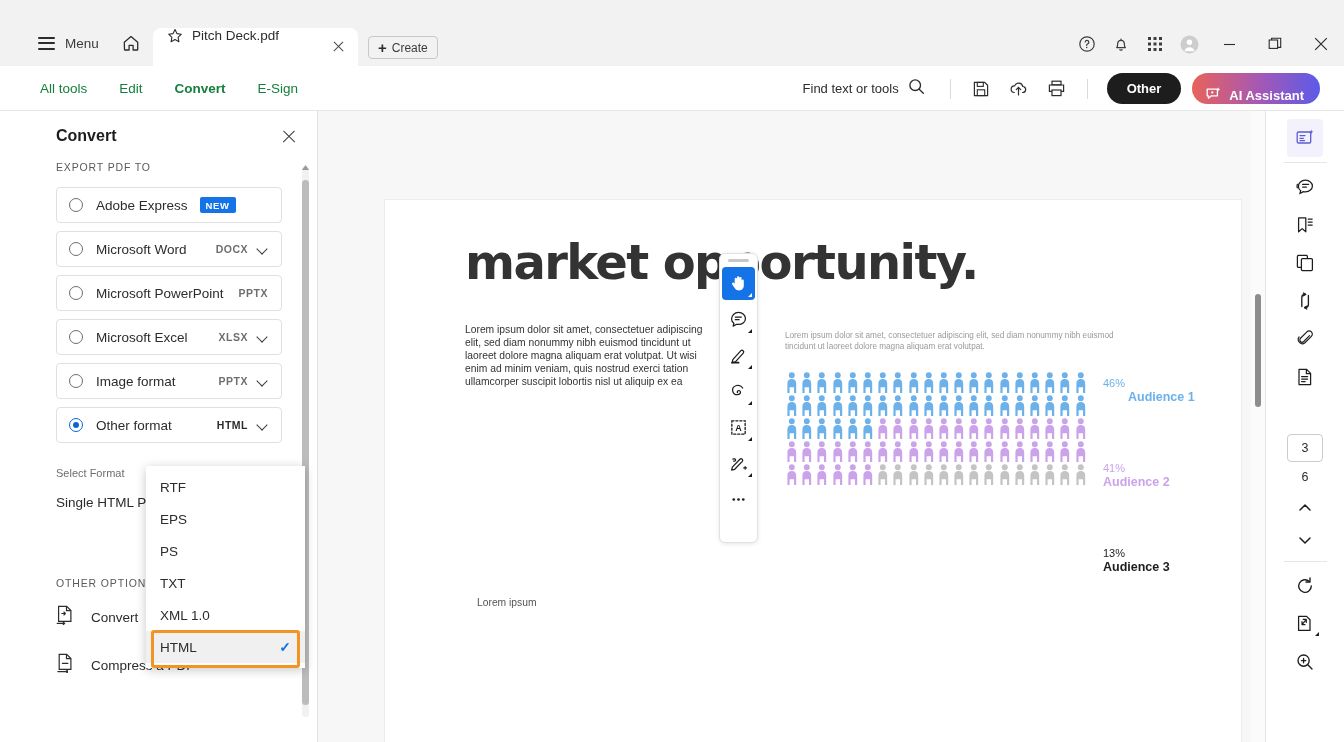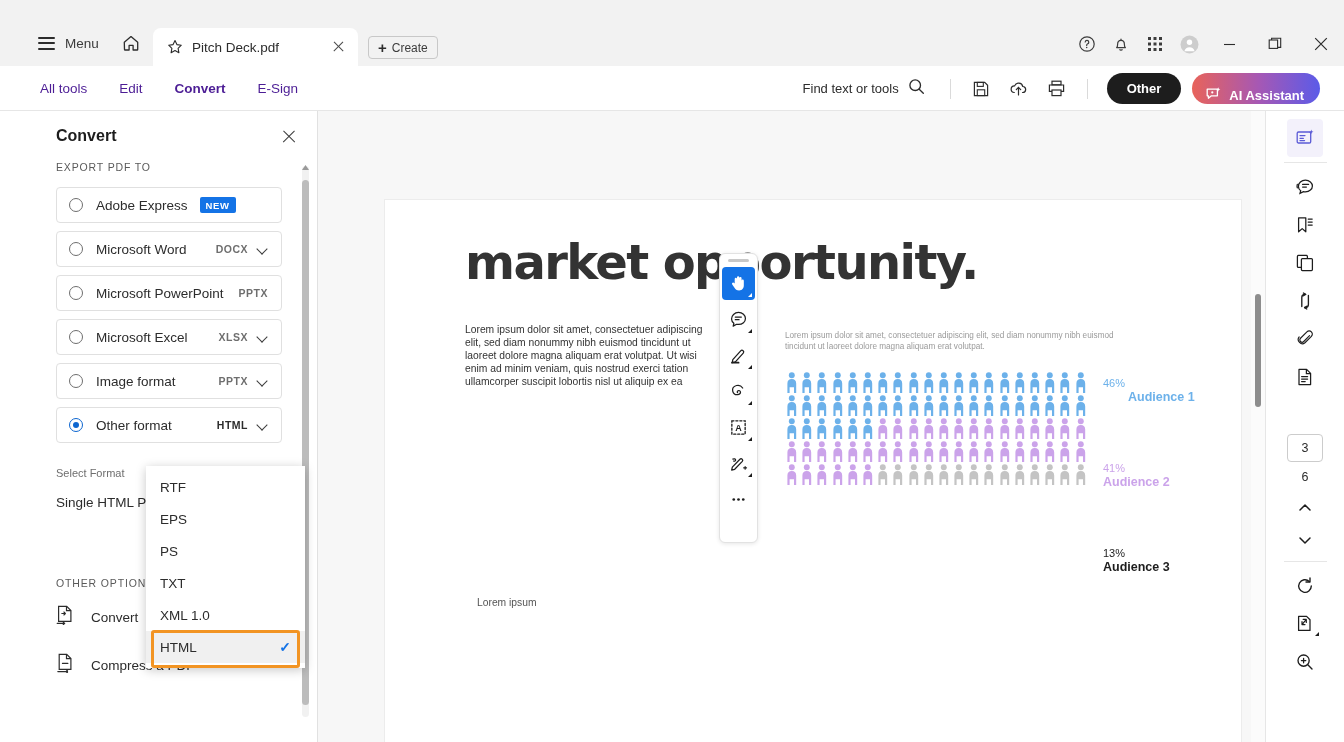--- a/index.html
+++ b/index.html
@@ -20,21 +20,21 @@
   }
   .tb-left { position: absolute; left: 38px; top: 33px; display: flex; align-items: center; gap: 0; }
   .hamburger { width: 17px; height: 13px; display: flex; flex-direction: column; justify-content: space-between; cursor: pointer; }
   .hamburger span { display: block; height: 2px; background: #2c2c2c; border-radius: 1px; }
   .menu-label { font-size: 13.5px; color: #3c3c3c; margin-left: 10px; cursor: pointer; }
   .home-btn { margin-left: 22px; cursor: pointer; display: flex; align-items: center; }
 
   .tab {
     position: absolute; left: 153px; top: 28px; width: 205px; height: 38px;
     background: #ffffff; border-radius: 8px 8px 0 0;
-    display: flex; align-items: center; padding: 0 0 0 14px; cursor: pointer;
+    display: flex; align-items: flex-start; padding: 0 0 0 14px; cursor: pointer;
   }
   .tab-star { margin-right: 9px; display: flex; }
   .tab-title { font-size: 13.5px; color: #2c2c2c; white-space: nowrap; }
   .tab-close { position: absolute; right: 12px; top: 11px; width: 15px; height: 15px; cursor: pointer; }
   .tab-close::before, .tab-close::after {
     content: ""; position: absolute; left: 1px; top: 7px; width: 13px; height: 1.3px; background: #4a4a4a;
   }
   .tab-close::before { transform: rotate(45deg); }
   .tab-close::after { transform: rotate(-45deg); }
 
@@ -49,21 +49,21 @@
   .tb-right { position: absolute; right: 0; top: 33px; display: flex; align-items: center; }
   .tb-icon { width: 34px; height: 34px; display: flex; align-items: center; justify-content: center; cursor: pointer; margin-top:-6px;}
   .win-ctl { width: 46px; height: 34px; display: flex; align-items: center; justify-content: center; cursor: pointer; margin-top:-6px;}
 
   
   .menubar {
     position: absolute; left: 0; top: 66px; width: 1344px; height: 45px;
     background: #ffffff; border-bottom: 1px solid #e6e6e6;
   }
   .menu-items { position: absolute; left: 40px; top: 0; height: 45px; display: flex; align-items: center; gap: 0; }
-  .menu-item { font-size: 13.5px; color: #4c1d95; padding: 0 16px; cursor: pointer; height: 45px; line-height: 45px; }
+  .menu-item { font-size: 13.5px; color: #15803d; padding: 0 16px; cursor: pointer; height: 45px; line-height: 45px; }
   .menu-item:first-child { padding-left: 0; }
   .menu-item.active { font-weight: 700; }
 
   .mb-right { position: absolute; right: 24px; top: 0; height: 45px; display: flex; align-items: center; gap: 0; justify-content: flex-end; }
   .find-box { display: flex; align-items: center; gap: 9px; cursor: pointer; margin-right: 14px; }
   .find-box .txt { font-size: 13px; color: #2c2c2c; }
   .mb-sep { width: 1px; height: 20px; background: #dadada; margin: 0 11px; }
   .mb-icon { width: 38px; height: 32px; display: flex; align-items: center; justify-content: center; cursor: pointer; }
   .share-btn {
     height: 31px; background: #1d1d1d; color: #ffffff; border-radius: 16px;

